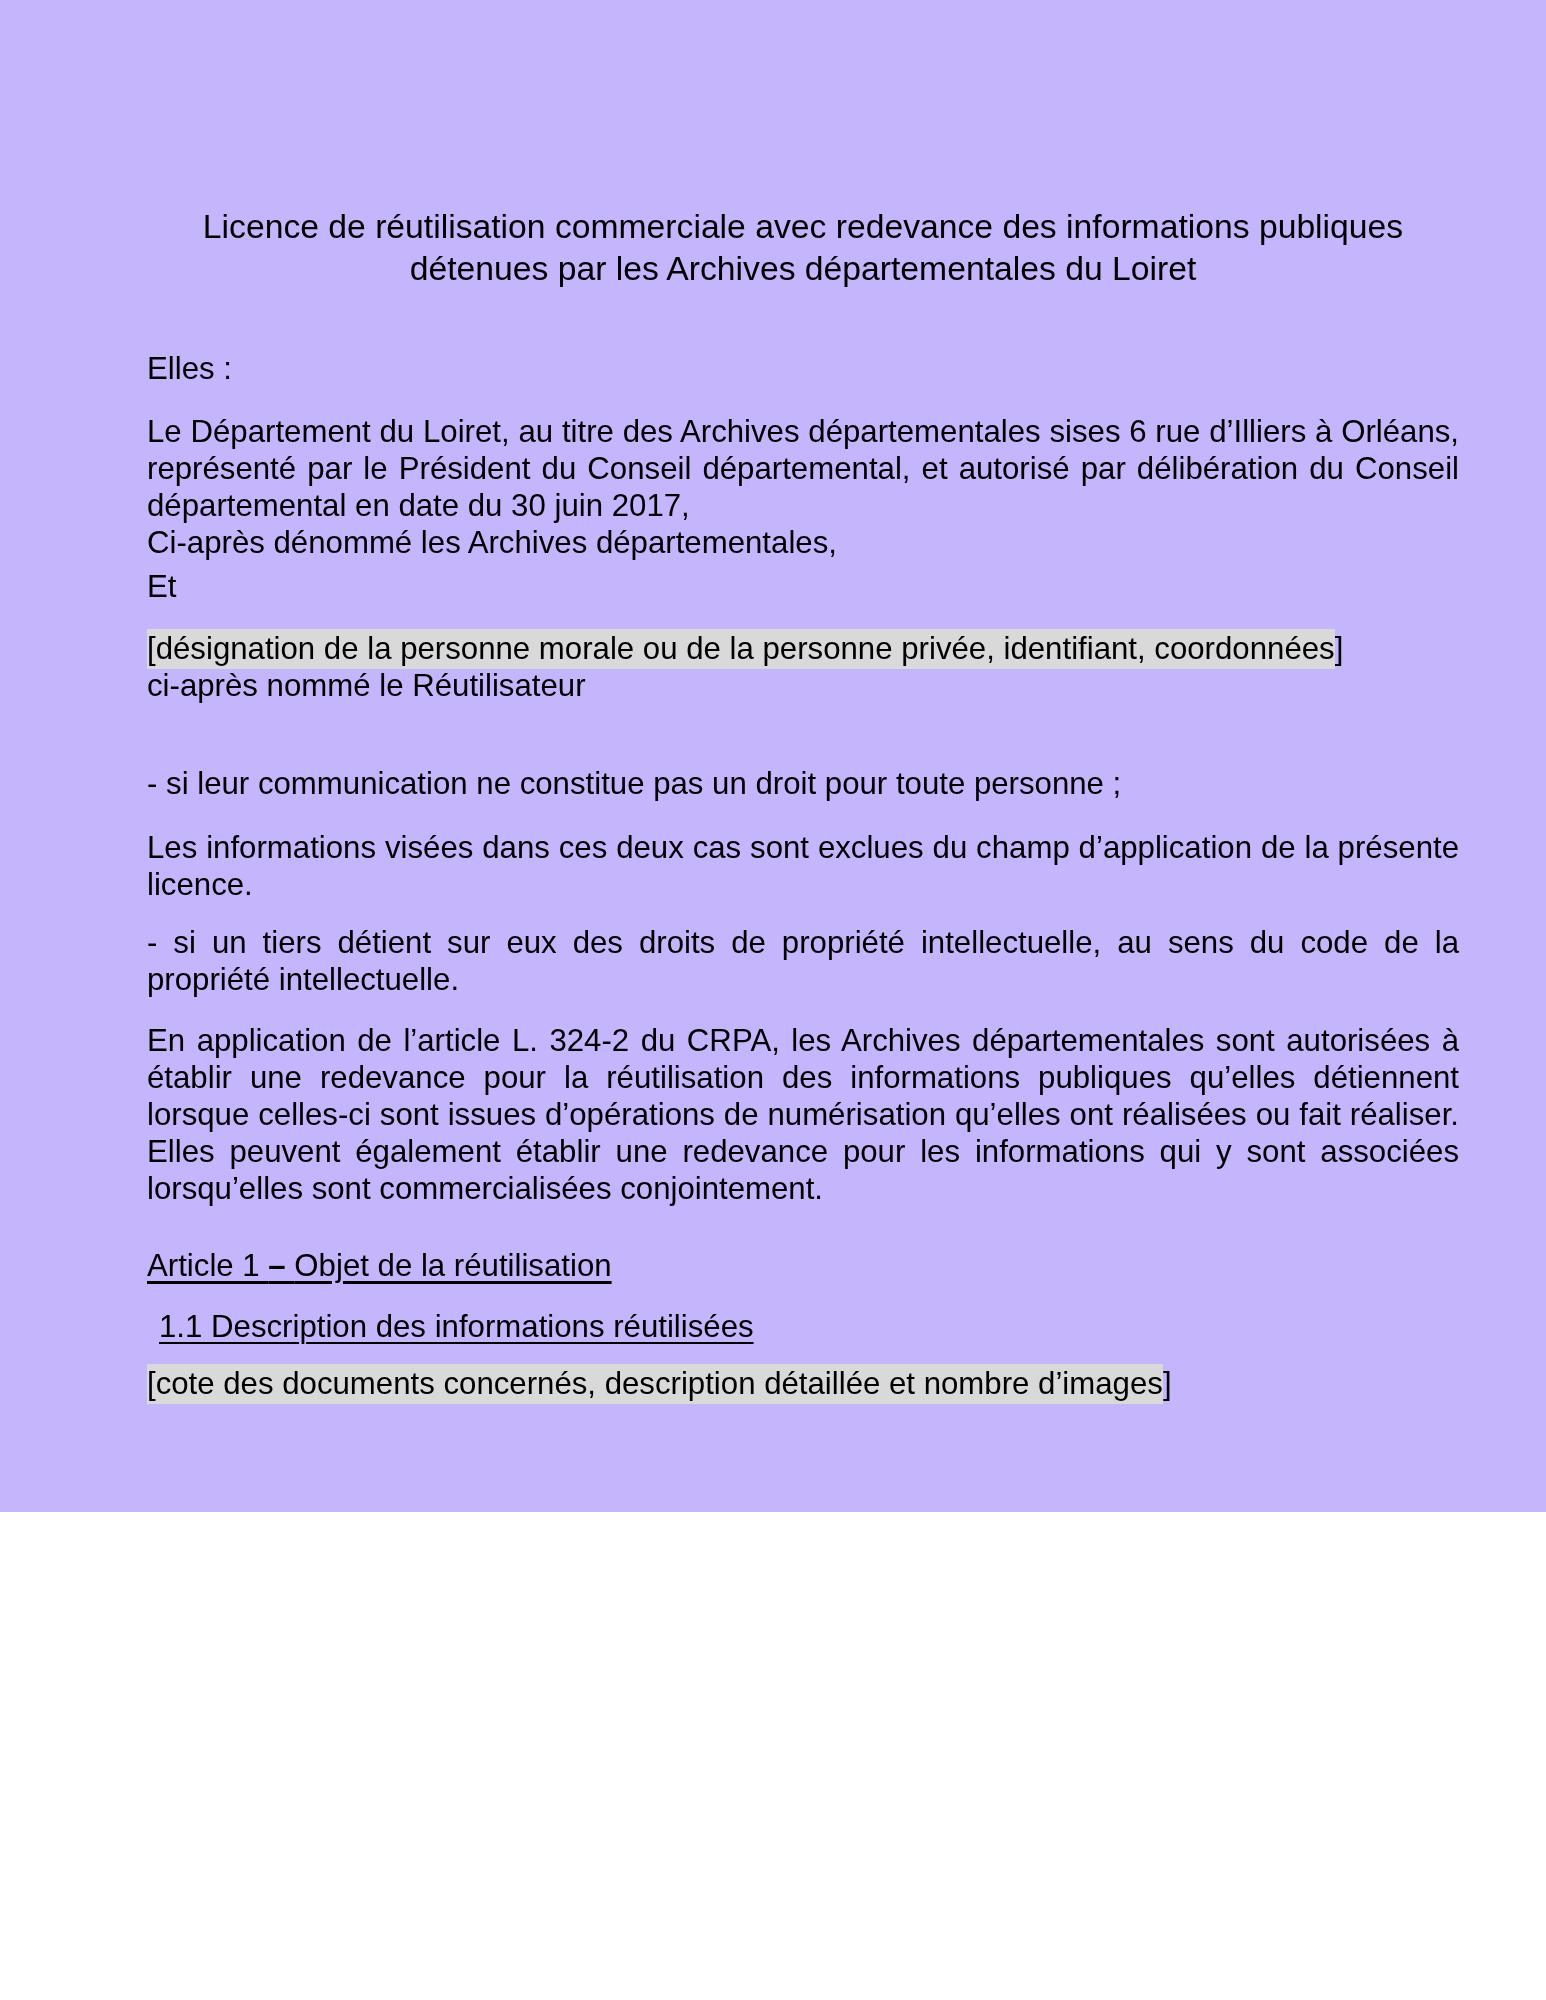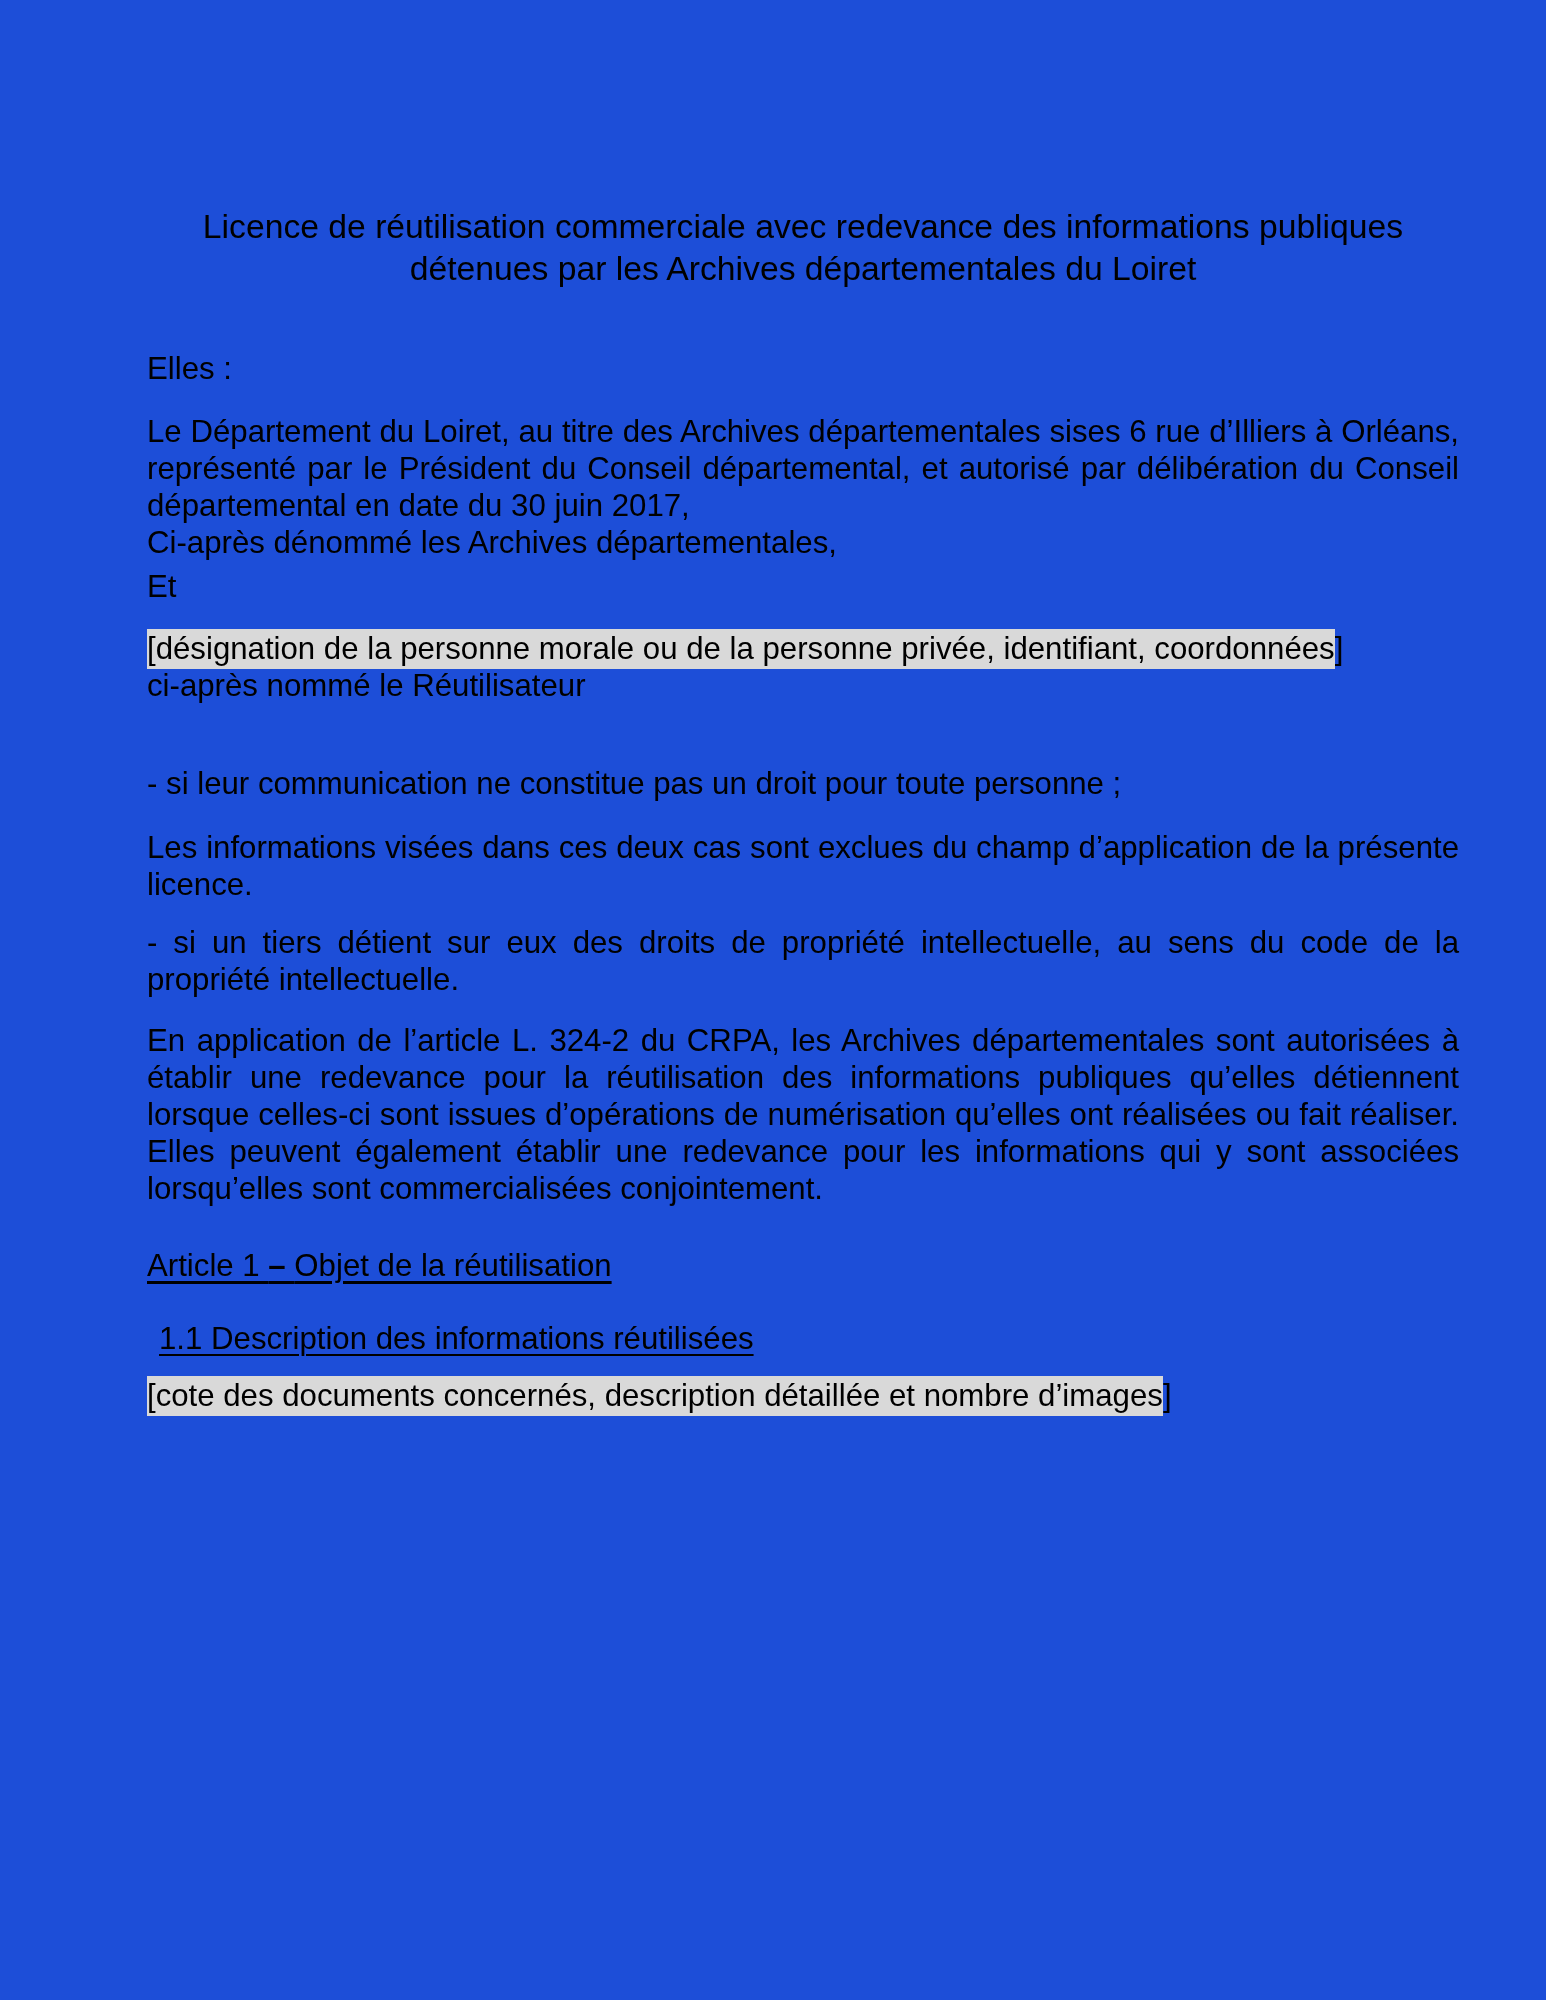--- a/index.html
+++ b/index.html
@@ -3,24 +3,24 @@
 <meta charset="utf-8">
 <style>
   html, body {
     margin: 0;
     padding: 0;
     background: #ffffff;
   }
   .page {
     position: relative;
     width: 1546px;
-    height: 2000px;
+    height: 1512px;
     box-sizing: border-box;
     padding: 205px 87px 0 147px;
-    background: #1d4ed8;
+    background: #c4b5fd;
     color: #000000;
     font-family: "Liberation Sans", sans-serif;
     font-size: 31.2px;
     line-height: 37px;
     overflow: hidden;
   }
   .doc-title {
     font-size: 33.7px;
     line-height: 42px;
     font-weight: normal;
@@ -42,21 +42,21 @@
   .mb40 { margin-bottom: 40px; }
   .mb61 { margin-bottom: 61px; }
   .hl {
     background: var(--highlight, #d9d9d9);
     padding: 2px 0 3px 0;
   }
   .heading {
     font-size: 31.2px;
     line-height: 37px;
     font-weight: normal;
-    margin: 0 0 36px 0;
+    margin: 0 0 24px 0;
     text-decoration: underline;
     text-decoration-thickness: 3px;
     text-underline-offset: 5px;
   }
   .subheading {
     font-size: 31.2px;
     line-height: 37px;
     font-weight: normal;
     margin: 0 0 20px 12px;
     text-decoration: underline;

